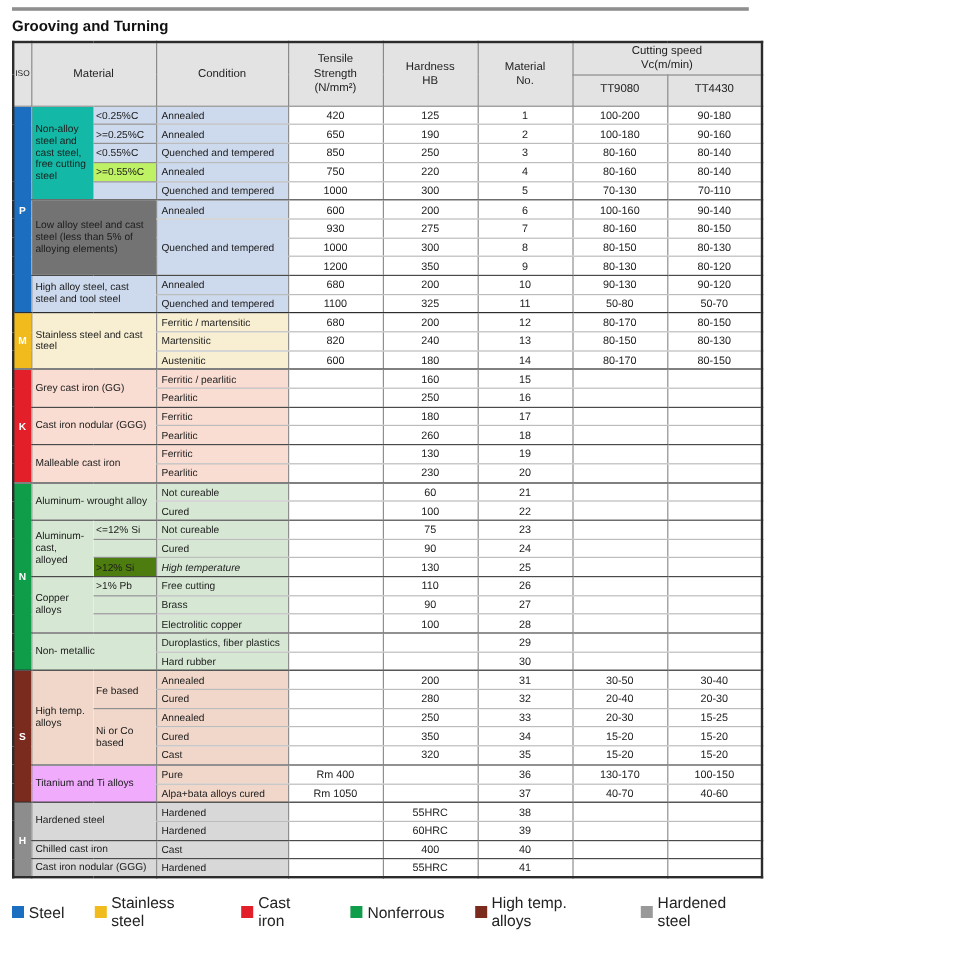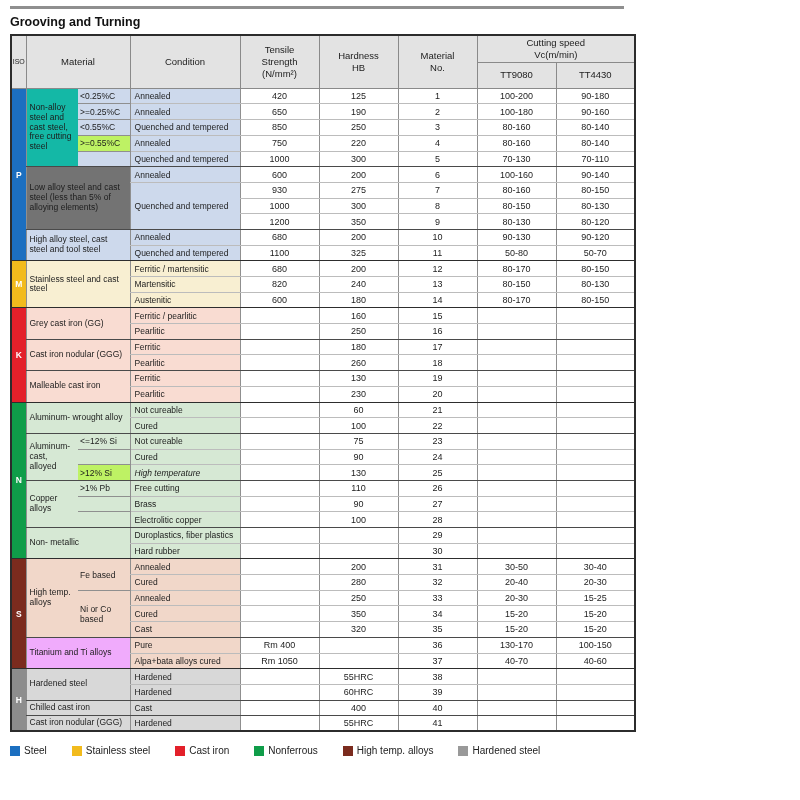--- a/index.html
+++ b/index.html
@@ -40,21 +40,21 @@
     font-size:8.5px; padding:0;
   }
   td.mat { font-size:8.5px; line-height:1.15; text-align:left; padding:1px 2px 1px 3px; }
   td.sub { border-left:none; font-size:8.5px; text-align:left; padding:0 2px; border-bottom:1px solid #8f8f8f; }
   td.cond { font-size:8.5px; text-align:left; padding:0 4px; white-space:nowrap; }
   td.num { text-align:center; background:#fff; }
   tbody td.g-end { border-bottom:1px solid #4a4a4a; }
   tbody td.s-end { border-bottom:1px solid #2d2d2d; }
 
   .legend { display:flex; align-items:center; gap:25px; margin-top:13px; }
-  .legend-item { display:flex; align-items:center; gap:4px; font-size:10px; color:#222; }
+  .legend-item { display:flex; align-items:center; gap:4px; font-size:13px; color:#222; }
   .swatch { width:10px; height:10px; flex:0 0 auto; }
 </style>
 </head>
 <body>
 
 <div class="page">
   <div class="title-rule"></div>
   <h2 class="subtitle">Grooving and Turning</h2>
 
   <table class="cct">
@@ -302,21 +302,21 @@
         <tr>
           <td class="sub" rowspan="1" style="background: rgb(214, 232, 212);"></td>
           <td class="cond" rowspan="1" style="background: rgb(214, 232, 212);">Cured</td>
           <td class="num"></td>
           <td class="num">90</td>
           <td class="num">24</td>
           <td class="num"></td>
           <td class="num"></td>
         </tr>
         <tr>
-          <td class="sub g-end" rowspan="1" style="background: #bef264; margin-left: 44px;">&gt;12% Si</td>
+          <td class="sub g-end" rowspan="1" style="background: #4d7c0f; margin-left: 44px;">&gt;12% Si</td>
           <td class="cond g-end" rowspan="1" style="background: rgb(214, 232, 212); font-style: italic;">High temperature</td>
           <td class="num g-end"></td>
           <td class="num g-end">130</td>
           <td class="num g-end">25</td>
           <td class="num g-end"></td>
           <td class="num g-end"></td>
         </tr>
         <tr>
           <td class="mat g-end" rowspan="3" colspan="1" style="background: rgb(214, 232, 212);">Copper alloys</td>
           <td class="sub" rowspan="1" style="background: rgb(214, 232, 212);">&gt;1% Pb</td>

